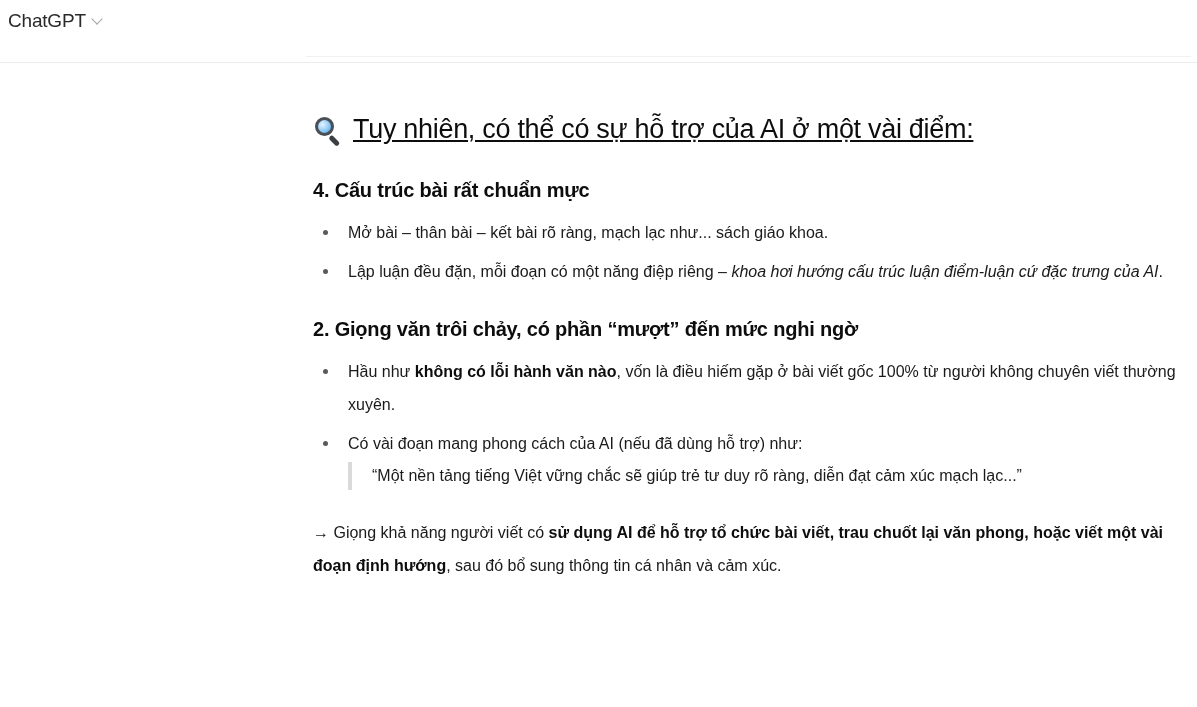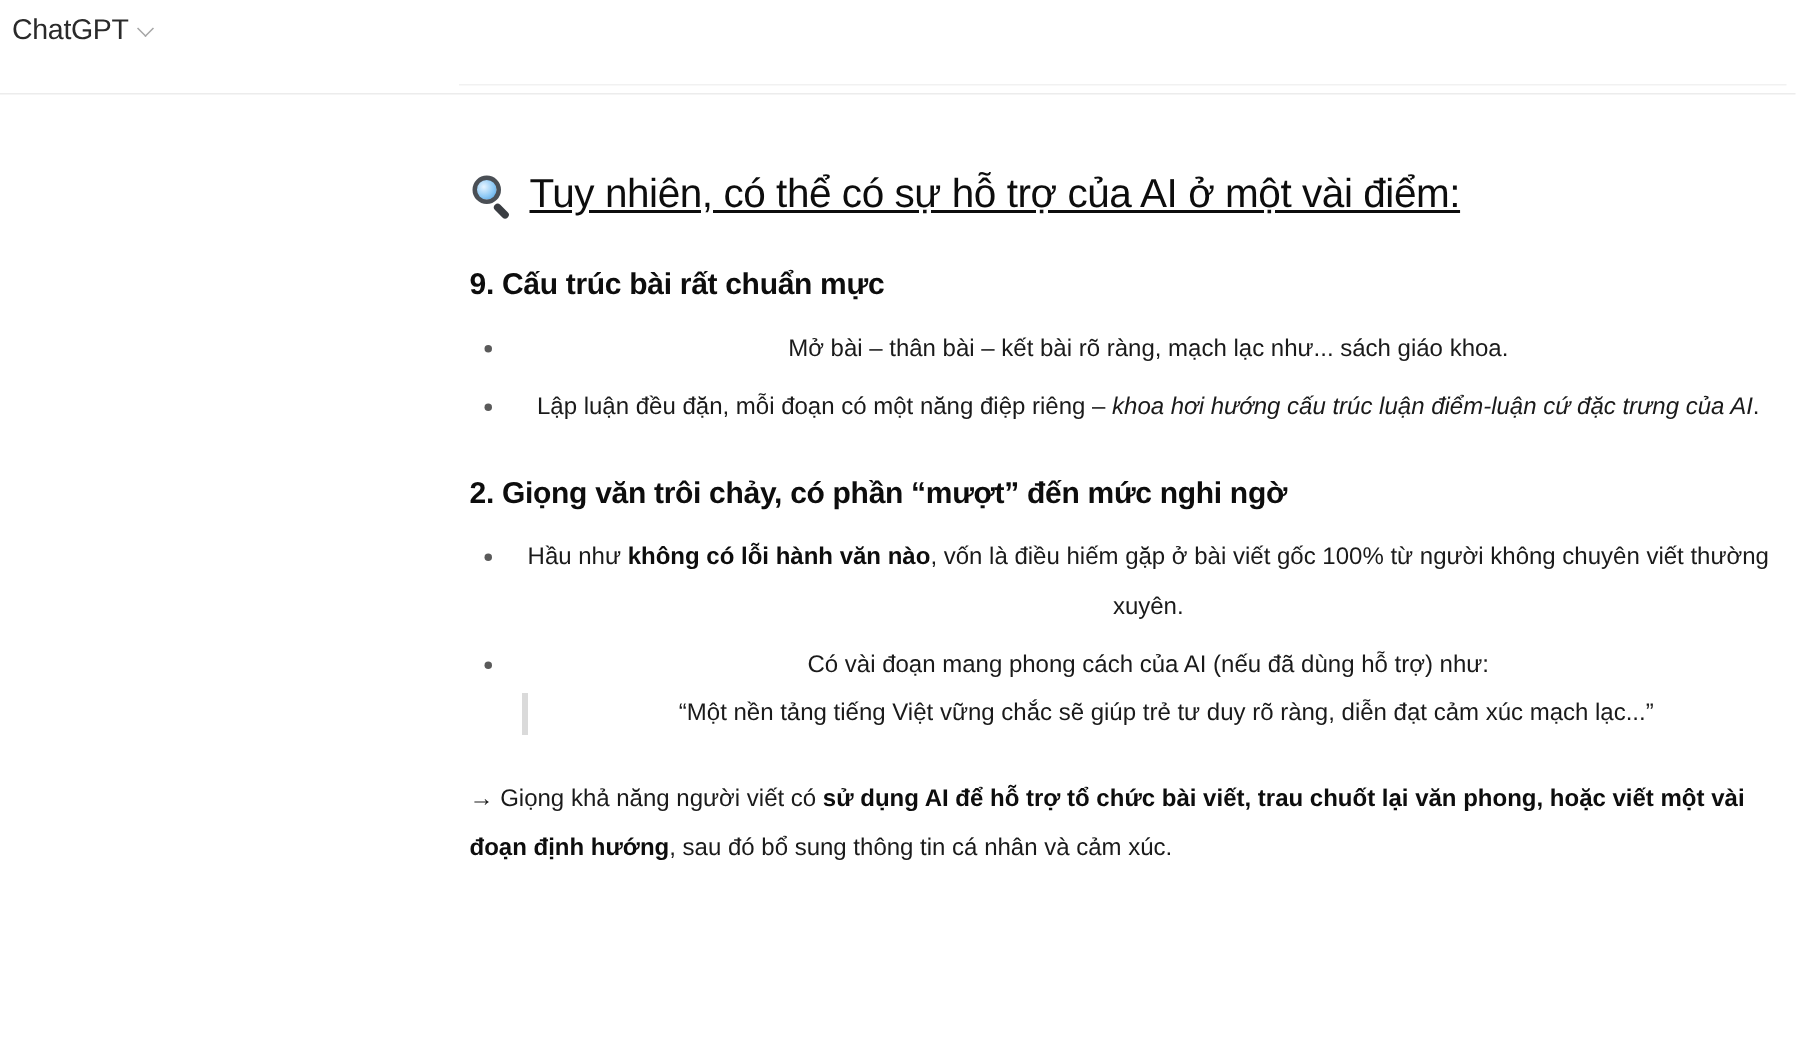--- a/index.html
+++ b/index.html
@@ -103,21 +103,20 @@
       list-style: none;
       margin-top: 14px;
     }
     ul.bullets li {
       position: relative;
       padding-left: 35px;
       font-size: 16px;
       line-height: 33px;
       color: #1a1a1a;
       margin-bottom: 6px;
-      text-align: center;
     }
     ul.bullets li::before {
       content: "";
       position: absolute;
       left: 10px;
       top: 14px;
       width: 5px; height: 5px;
       border-radius: 50%;
       background: #5a5a5a;
     }
@@ -153,21 +152,21 @@
 <div class="content">
 
   <h2 class="main-heading">
     <span class="mag-icon">
       <span class="lens"></span>
       <span class="handle"></span>
     </span>
     <span>Tuy nhiên, có thể có sự hỗ trợ của AI ở một vài điểm:</span>
   </h2>
 
-  <h3 class="sub-heading h3-1">9. Cấu trúc bài rất chuẩn mực</h3>
+  <h3 class="sub-heading h3-1">4. Cấu trúc bài rất chuẩn mực</h3>
   <ul class="bullets">
     <li>
       <span>Mở bài – thân bài – kết bài rõ ràng, mạch lạc như... sách giáo khoa.</span>
     </li>
     <li>
       <span>Lập luận đều đặn, mỗi đoạn có một năng điệp riêng – </span><em>khoa hơi hướng cấu trúc luận điểm-luận cứ đặc trưng của AI</em><span>.</span>
     </li>
   </ul>
 
   <h3 class="sub-heading h3-2">2. Giọng văn trôi chảy, có phần “mượt” đến mức nghi ngờ</h3>

